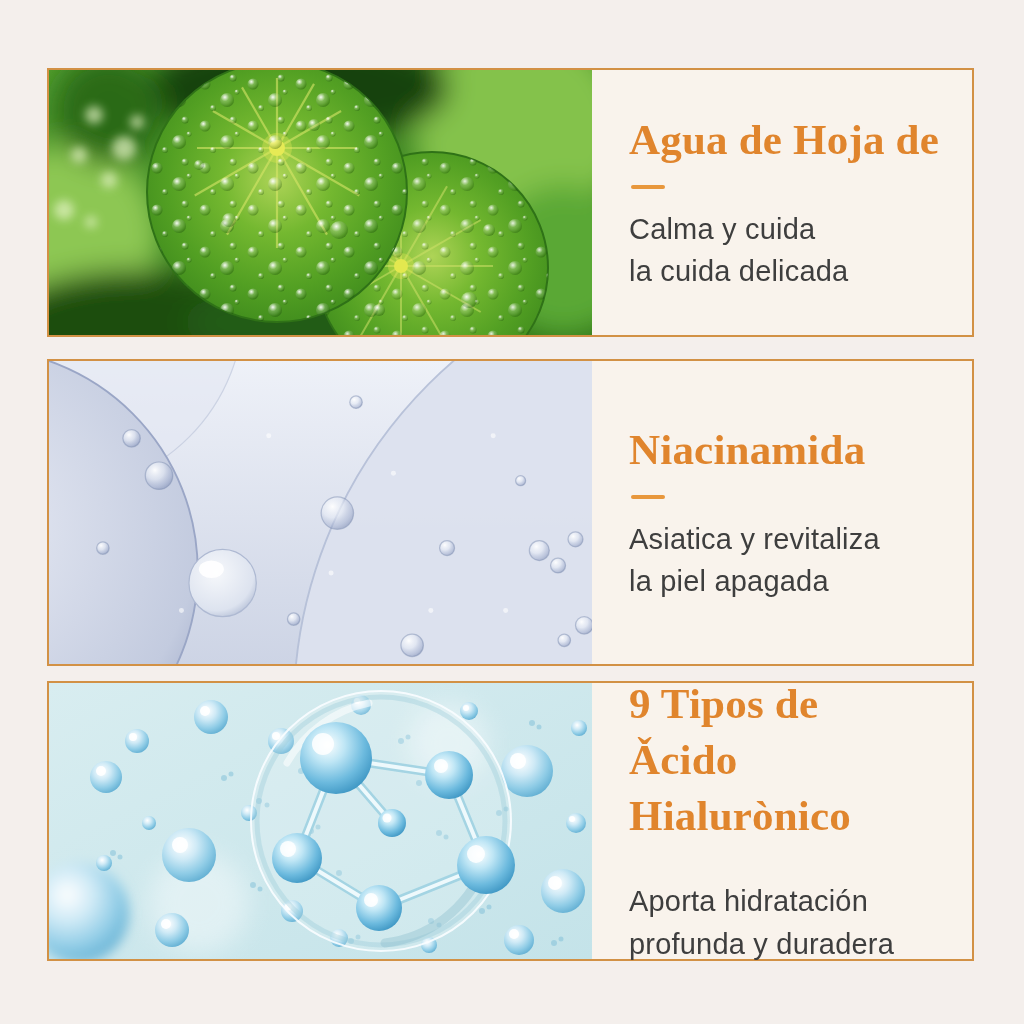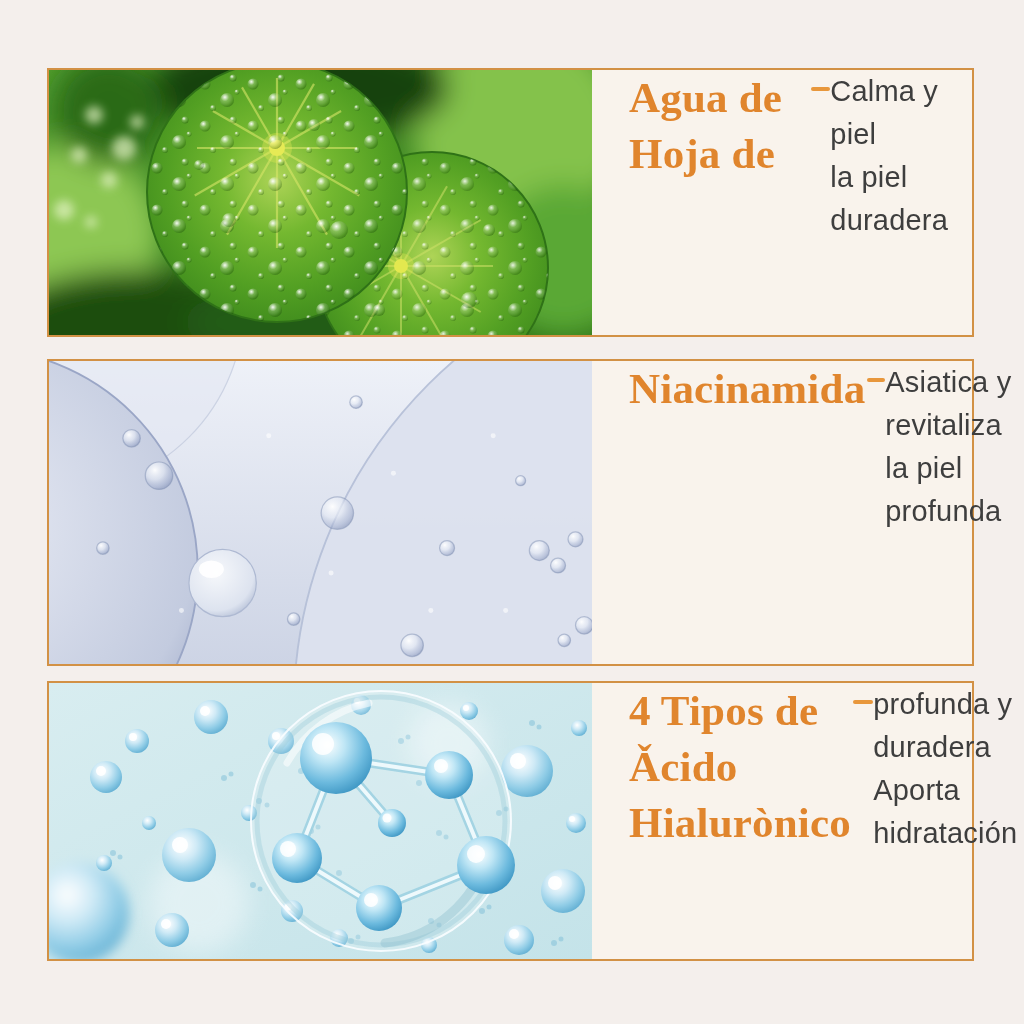--- a/index.html
+++ b/index.html
@@ -13,21 +13,21 @@
     display:flex;box-sizing:border-box;
     border:2px solid #d29145;
     background:#f9f3ec;
   }
   .panel.p1{height:269px;margin-bottom:22px}
   .panel.p2{height:307px;margin-bottom:15px}
   .panel.p3{height:280px}
   .photo{flex:0 0 543px;width:543px;overflow:hidden;background:#9cc;}
   .photo svg{display:block;width:100%;height:100%}
   .text{
-    flex:1;display:flex;flex-direction:row;justify-content:center;
+    flex:1;display:flex;flex-direction:column;justify-content:center;
     padding:0 24px 0 37px;
   }
   .title{
     margin:0;
     font-family:"Liberation Serif","DejaVu Serif",serif;
     font-weight:700;color:#e0852d;
     font-size:43px;line-height:1.3;letter-spacing:.2px;
   }
   .title span{display:block}
   .dash{width:34px;height:4px;border-radius:2px;background:#e8973c;margin:17px 0 19px 2px}
@@ -144,22 +144,22 @@
         <circle cx="265" cy="55" r="6" fill="url(#dropG)"></circle>
         <circle cx="150" cy="95" r="5" fill="url(#dropG)"></circle>
       </svg>
     </div>
     <div class="text">
       <h2 class="title">
         <span>Agua de Hoja de</span>
       </h2>
       <div class="dash"></div>
       <p class="desc">
-        <span>Calma y piel</span>
-        <span>la piel duradera</span>
+        <span>Calma y cuida</span>
+        <span>la cuida delicada</span>
       </p>
     </div>
   </section>
 
   <section class="panel p2">
     <div class="photo">
       <svg viewBox="0 0 543 243" preserveAspectRatio="xMidYMid slice">
         <defs>
           <linearGradient id="bg2" x1="0" y1="0" x2="0" y2="1">
             <stop offset="0" stop-color="#eef1f8"></stop>
@@ -220,21 +220,21 @@
         </g>
       </svg>
     </div>
     <div class="text">
       <h2 class="title">
         <span>Niacinamida</span>
       </h2>
       <div class="dash"></div>
       <p class="desc">
         <span>Asiatica y revitaliza</span>
-        <span>la piel profunda</span>
+        <span>la piel apagada</span>
       </p>
     </div>
   </section>
 
   <section class="panel p3">
     <div class="photo">
       <svg viewBox="0 0 543 276" preserveAspectRatio="xMidYMid slice">
         <defs>
           <linearGradient id="bg3" x1="0" y1="0" x2="1" y2="1">
             <stop offset="0" stop-color="#d8edf0"></stop>
@@ -366,24 +366,24 @@
         <circle cx="330" cy="225" r="23" fill="url(#ballBig)"></circle>
           <circle cx="322" cy="217" r="7" fill="#fff" opacity="0.85"></circle>
         <circle cx="248" cy="175" r="25" fill="url(#ballBig)"></circle>
           <circle cx="239" cy="166" r="8" fill="#fff" opacity="0.85"></circle>
         <circle cx="343" cy="140" r="14" fill="url(#ballBig)"></circle>
           <circle cx="338" cy="135" r="4.5" fill="#fff" opacity="0.85"></circle>
       </svg>
     </div>
     <div class="text">
       <h2 class="title">
-        <span>4 Tipos de</span>
+        <span>9 Tipos de</span>
         <span>Ǎcido Hialurònico</span>
       </h2>
       <div class="dash"></div>
       <p class="desc">
+        <span>Aporta hidratación</span>
         <span>profunda y duradera</span>
-        <span>Aporta hidratación</span>
       </p>
     </div>
   </section>
 
 </div>
 
 </body></html>

